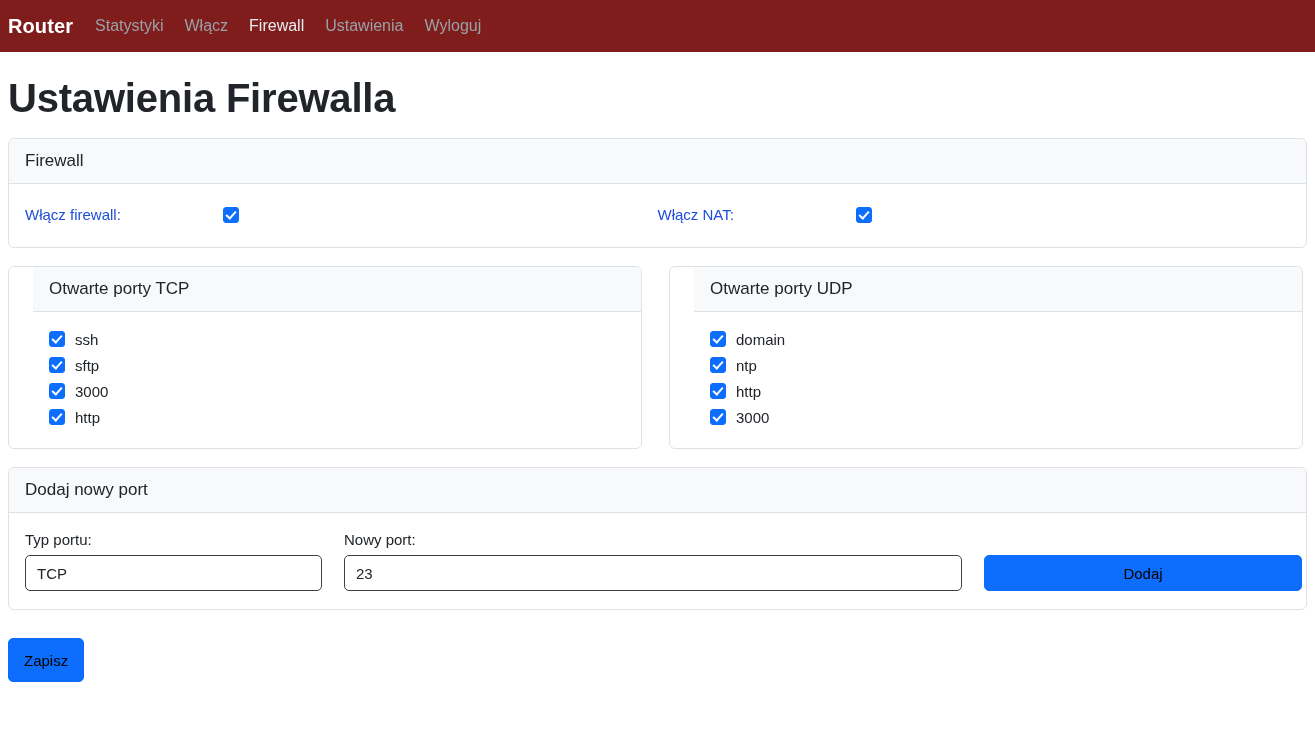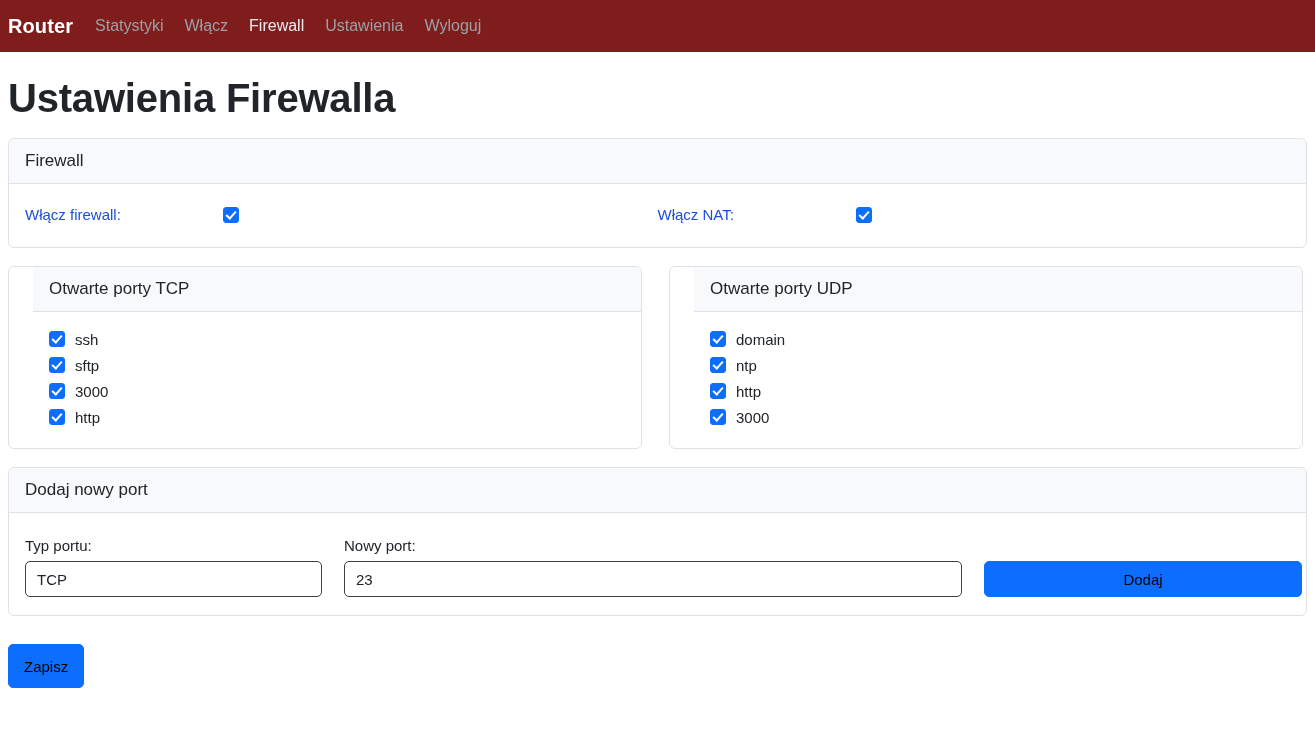--- a/index.html
+++ b/index.html
@@ -143,21 +143,20 @@
   }
   .form-group-type { width: 297px; flex: 0 0 297px; }
   .form-group-port { width: 618px; flex: 0 0 618px; }
   .form-group-btn  { width: 318px; flex: 0 0 318px; }
 
   .form-label {
     display: block;
     font-size: 15px;
     color: #212529;
     margin-bottom: 7px;
-    margin-top: 6px;
   }
   .form-control {
     display: block;
     width: 100%;
     height: 36px;
     padding: 6px 11px;
     font-family: "Liberation Sans", sans-serif;
     font-size: 15px;
     color: #212529;
     background: #ffffff;

